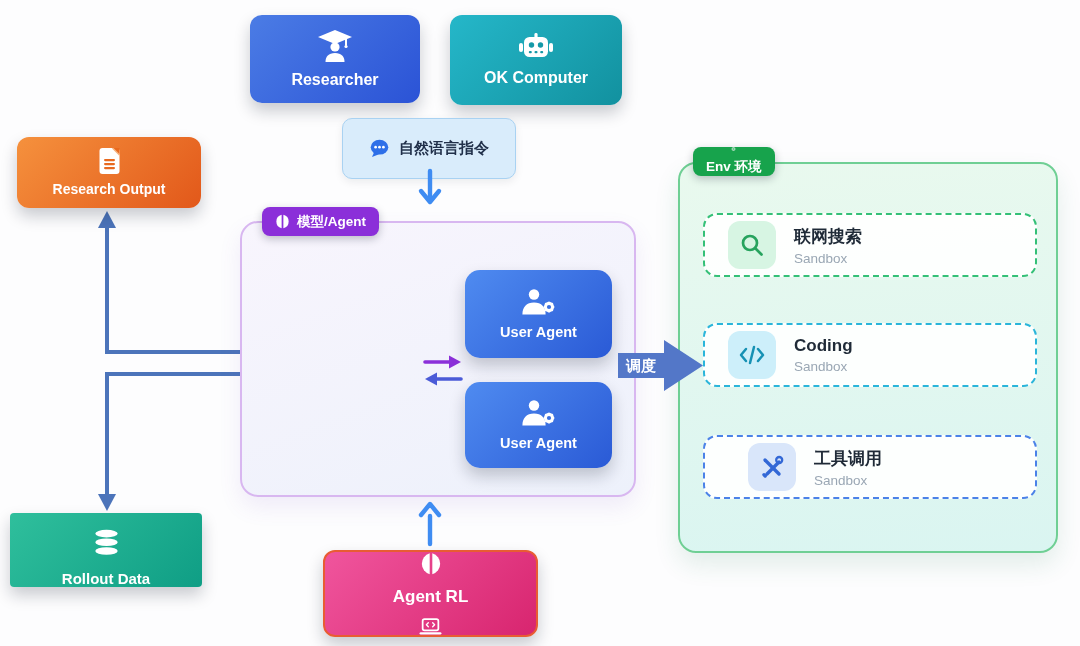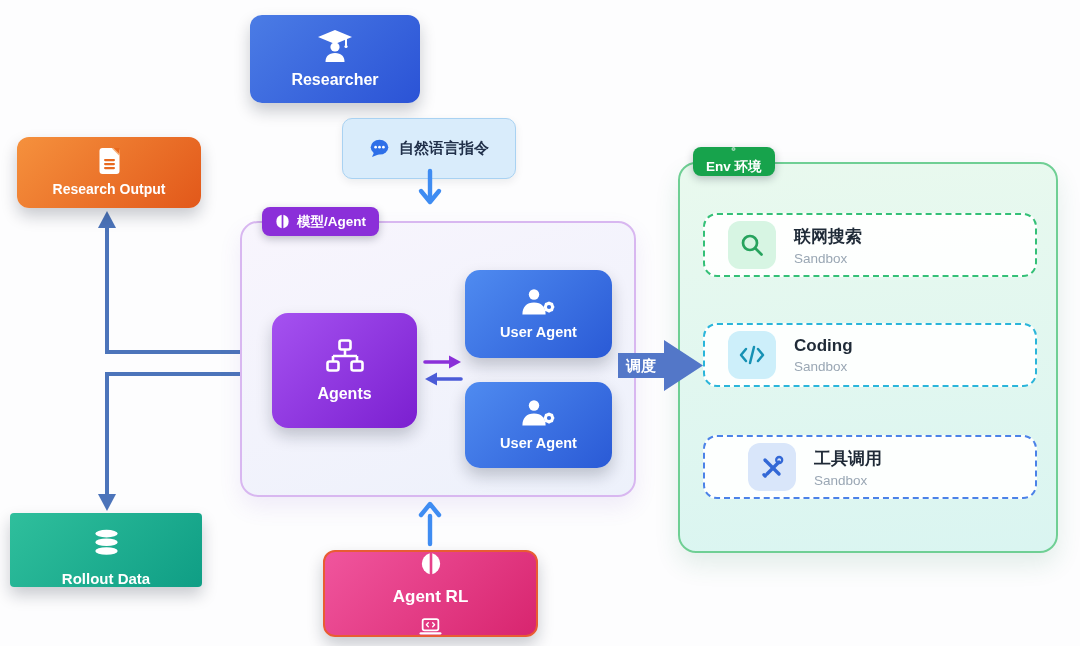--- a/index.html
+++ b/index.html
@@ -79,20 +79,34 @@
     <svg width="38" height="33" viewBox="0 0 38 33">
       <polygon points="19,1 36,8 19,15 2,8" fill="#fff"></polygon>
       <path d="M30,10 v6" stroke="#fff" stroke-width="2" stroke-linecap="round"></path>
       <circle cx="30" cy="17.5" r="1.6" fill="#fff"></circle>
       <circle cx="19" cy="18" r="4.6" fill="#fff"></circle>
       <path d="M19,24 c-6.5,0 -9.5,3.6 -9.5,9 h19 c0,-5.4 -3,-9 -9.5,-9 Z" fill="#fff"></path>
     </svg>
     <div class="lbl">Researcher</div>
   </div>
 
+  <div class="node okcomputer">
+    <svg width="40" height="28" viewBox="0 0 40 28">
+      <rect x="18.4" y="0" width="3.2" height="5" rx="1.4" fill="#fff"></rect>
+      <rect x="3" y="10" width="4" height="9" rx="2" fill="#fff"></rect>
+      <rect x="33" y="10" width="4" height="9" rx="2" fill="#fff"></rect>
+      <rect x="8" y="4" width="24" height="20" rx="5.5" fill="#fff"></rect>
+      <circle cx="15.5" cy="12" r="2.7" fill="#1599a8"></circle>
+      <circle cx="24.5" cy="12" r="2.7" fill="#1599a8"></circle>
+      <rect x="12.8" y="18" width="3" height="2.2" rx="1" fill="#1599a8"></rect>
+      <rect x="18.5" y="18" width="3" height="2.2" rx="1" fill="#1599a8"></rect>
+      <rect x="24.2" y="18" width="3" height="2.2" rx="1" fill="#1599a8"></rect>
+    </svg>
+    <div class="lbl">OK Computer</div>
+  </div>
 
   <div class="pill">
     <svg width="21" height="19" viewBox="0 0 21 19">
       <ellipse cx="10.5" cy="8.2" rx="8.8" ry="7.4" fill="#2e6fe8"></ellipse>
       <polygon points="5,13.5 3,18 10,15.2" fill="#2e6fe8"></polygon>
       <circle cx="6.6" cy="8.2" r="1.35" fill="#fff"></circle>
       <circle cx="10.5" cy="8.2" r="1.35" fill="#fff"></circle>
       <circle cx="14.4" cy="8.2" r="1.35" fill="#fff"></circle>
     </svg>
     <span>自然语言指令</span>
@@ -105,29 +119,20 @@
 
   <div class="group-box model-group"></div>
   <div class="badge model-badge">
     <svg width="15" height="15" viewBox="0 0 15 15">
       <path d="M6.6,0.8 A6.9,6.9 0 0 0 6.6,14.2 Z" fill="#fff"></path>
       <path d="M8.4,0.8 A6.9,6.9 0 0 1 8.4,14.2 Z" fill="#fff"></path>
     </svg>
     <span>模型/Agent</span>
   </div>
 
-  <div class="node agents z2">
-    <svg width="40" height="34" viewBox="0 0 40 34" fill="none" stroke="#fff" stroke-width="2.6">
-      <rect x="14.5" y="1.5" width="11" height="9" rx="2"></rect>
-      <path d="M20,10.5 V17 M8,17 H32 M8,17 V22 M32,17 V22"></path>
-      <rect x="2.5" y="22.5" width="11" height="9" rx="2"></rect>
-      <rect x="26.5" y="22.5" width="11" height="9" rx="2"></rect>
-    </svg>
-    <div class="lbl">Agents</div>
-  </div>
 
   <svg class="abs z2" width="42" height="44" viewBox="0 0 42 44" style="left:422px;top:349px;">
     <path d="M3,13 H30" stroke="#8b30d9" stroke-width="3.6" stroke-linecap="round"></path>
     <polygon points="27,6.5 39,13 27,19.5" fill="#8b30d9"></polygon>
     <path d="M39,30 H12" stroke="#4b5bd7" stroke-width="3.6" stroke-linecap="round"></path>
     <polygon points="15,23.5 3,30 15,36.5" fill="#4b5bd7"></polygon>
   </svg>
 
   <div class="node ua ua1 z2">
     <svg width="36" height="27" viewBox="0 0 36 27">

